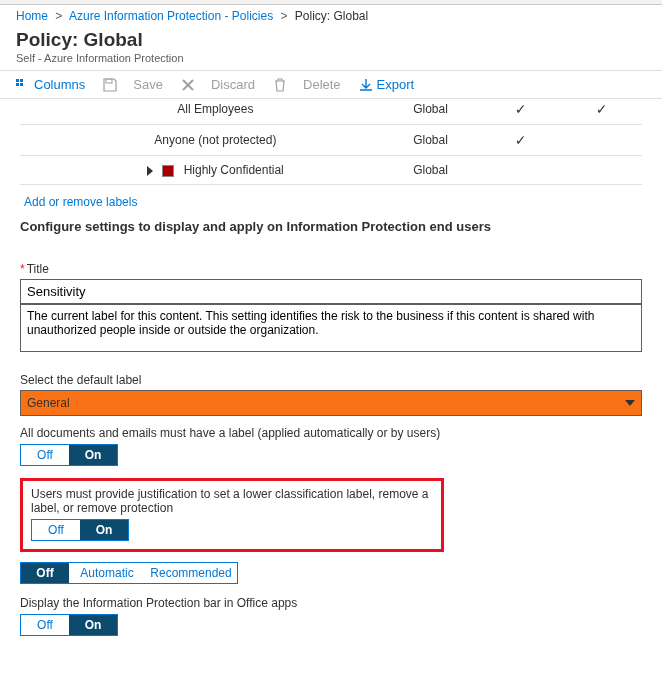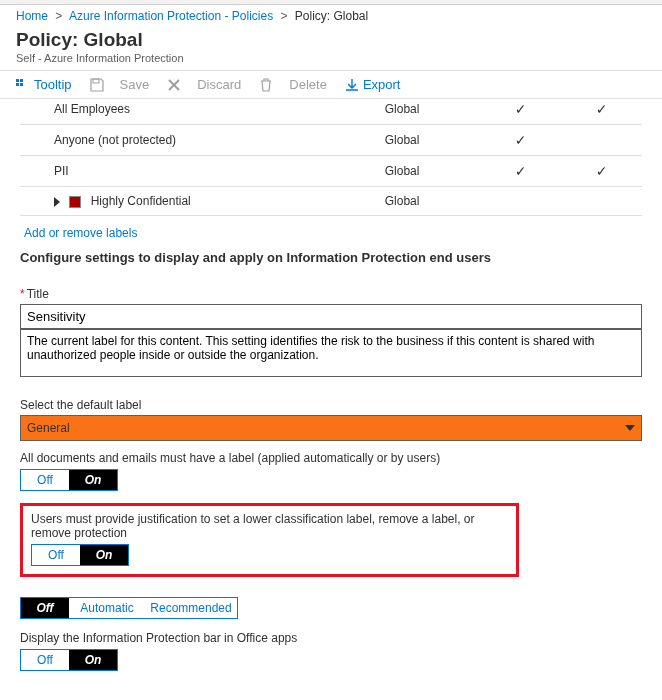--- a/index.html
+++ b/index.html
@@ -42,43 +42,43 @@
   .toolbar .item { display:flex; align-items:center; gap:4px; cursor:pointer; }
   .toolbar .item.disabled { color: #a19f9d; cursor: default; gap: 16px; }
   .toolbar svg { width:14px; height:14px; }
   .content-wrap {
     position: absolute;
     top: 90px; bottom:0; left:0; right:0;
     overflow-y: scroll;
   }
   .content { padding: 4px 20px 20px 20px; }
   table.labels { width: 100%; border-collapse: collapse; font-size: 12px; margin-bottom:6px;}
-  table.labels td { border-bottom: 1px solid #e1dfdd; padding: 7px 4px; vertical-align: middle; }
+  table.labels td { border-bottom: 1px solid #e1dfdd; padding: 7px 4px; vertical-align: middle; text-align: center; }
   table.labels td.name { padding-left: 34px; width: 58%; }
   table.labels td.scope { width: 16%; }
   table.labels td.ck { width: 13%; text-align:center; font-size:14px; }
   .expander-row td.name { padding-left: 10px; }
   .expander-tri { display:inline-block; width:0;height:0;border-top:5px solid transparent;border-bottom:5px solid transparent;border-left:6px solid #323130; margin-right:6px; vertical-align:middle;}
   .colorbox { display:inline-block; width:12px;height:12px;background:#a80000;border:1px solid #888; margin-right:6px; vertical-align:middle;}
   .link { color:#0078d4; font-size:12px; cursor:pointer; padding:4px 0 8px 4px; display:inline-block;text-align:right;}
   .section-head { font-size:13px; font-weight:600; padding: 2px 0 10px 0;}
-  .field-label { font-size:12px; color:#323130; margin: 12px 0 3px 0;}
+  .field-label { font-size:12px; color:#323130; margin: 18px 0 3px 0;}
   .req-star { color:#e81123; margin-right:2px;}
   .text-input { width:100%; border:1px solid #605e5c; padding:4px 6px; font-size:13px; font-family:inherit;}
   .textarea { width:100%; border:1px solid #605e5c; padding:4px 6px; font-size:12px; font-family:inherit; height:48px; resize:none;}
   .select-row { width:100%; border:1px solid #605e5c; padding:5px 6px; font-size:12px; display:flex; justify-content:space-between; align-items:center; cursor:pointer; background:#f97316;}
   .chev-down { width:0;height:0;border-left:5px solid transparent;border-right:5px solid transparent;border-top:6px solid #323130;}
   .setting-block { margin: 10px 0 12px 0; }
   .setting-text { font-size:12px; color:#323130; margin-bottom:4px; display:flex; align-items:center; gap:4px;}
   .toggle-group { display:flex; border:1px solid #0078d4; width:fit-content;}
   .toggle-btn { padding:3px 0; font-size:12px; cursor:pointer; text-align:center; width:48px;}
   .toggle-btn.wide { width:76px; }
-  .toggle-btn.active { background:#000000; color:#fff; font-weight:600;font-style:italic;}
+  .toggle-btn.active { background:#0c4a6e; color:#fff; font-weight:600;}
   .toggle-btn.inactive { background:#fff; color:#0078d4;}
-  .highlight-box { border:3px solid #e81123; padding:6px 8px 8px 8px; margin: 8px 0 20px 0; width:499px;}
+  .highlight-box { border:3px solid #e81123; padding:6px 8px 8px 8px; margin: 8px 0 10px 0; width:424px;}
   .info-icon { display:inline-flex;width:12px;height:12px;border:1px solid #323130;border-radius:50%;align-items:center;justify-content:center;font-size:8px;font-weight:bold;}
   
   .content-wrap::-webkit-scrollbar { width:14px; }
   .content-wrap::-webkit-scrollbar-thumb { background:#c8c6c4; }
   .content-wrap::-webkit-scrollbar-track { background:#f3f2f1; }
 </style>
 </head>
 <body>
 
 <div class="top-sep"></div>
@@ -106,21 +106,21 @@
 </div>
 
 <div class="toolbar">
   <div class="item">
     <svg viewBox="0 0 14 14">
         <rect x="0" y="1" width="3" height="3" fill="#0078d4"></rect>
         <rect x="4" y="1" width="3" height="3" fill="#0078d4"></rect>
         <rect x="0" y="5" width="3" height="3" fill="#0078d4"></rect>
         <rect x="4" y="5" width="3" height="3" fill="#0078d4"></rect>
       </svg>
-    <span>Tooltip</span>
+    <span>Columns</span>
   </div>
   <div class="item disabled">
     <svg viewBox="0 0 14 14">
         <path d="M1 1h10l2 2v10H1z" fill="none" stroke="#a19f9d" stroke-width="1.2"></path>
         <rect x="3" y="1" width="6" height="4" fill="none" stroke="#a19f9d"></rect>
       </svg>
     <span>Save</span>
   </div>
   <div class="item disabled">
     <svg viewBox="0 0 14 14">
@@ -153,26 +153,20 @@
       <td class="scope">Global</td>
       <td class="ck">✓</td>
       <td class="ck">✓</td>
     </tr>
     <tr>
       <td class="name">Anyone (not protected)</td>
       <td class="scope">Global</td>
       <td class="ck">✓</td>
       <td class="ck"></td>
     </tr>
-    <tr>
-      <td class="name">PII</td>
-      <td class="scope">Global</td>
-      <td class="ck">✓</td>
-      <td class="ck">✓</td>
-    </tr>
     <tr class="expander-row">
       <td class="name">
         <span class="expander-tri"></span>
         <span class="colorbox"></span>
         <span>Highly Confidential</span>
       </td>
       <td class="scope">Global</td>
       <td class="ck"></td>
       <td class="ck"></td>
     </tr>

